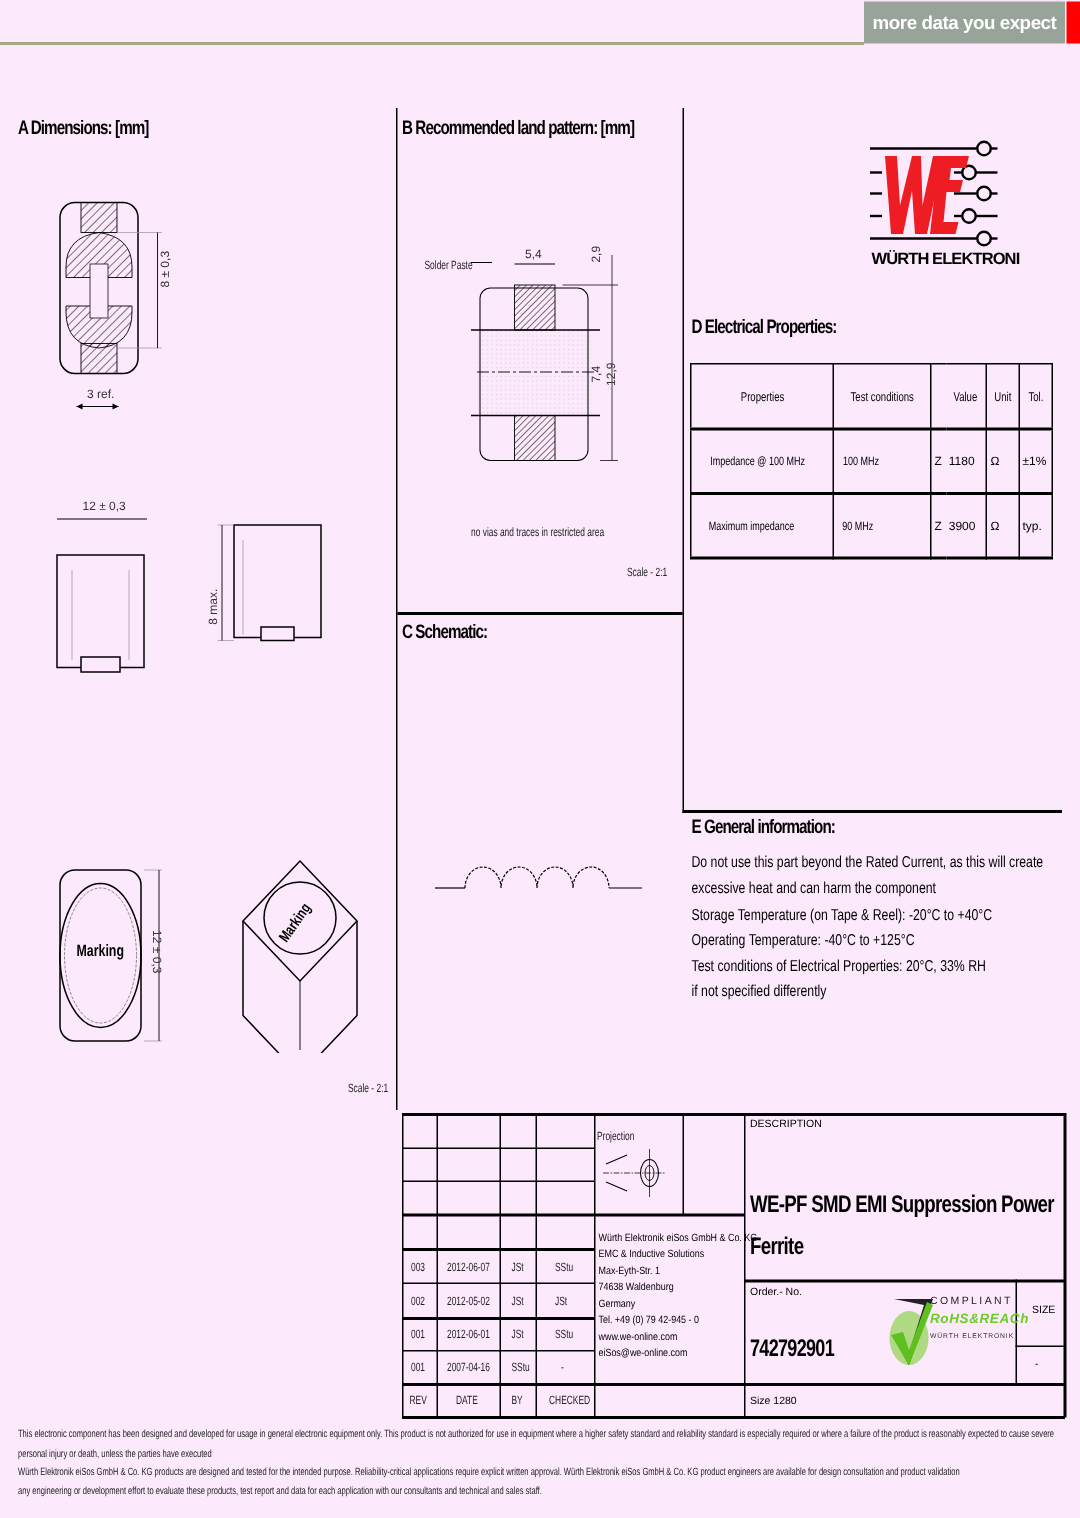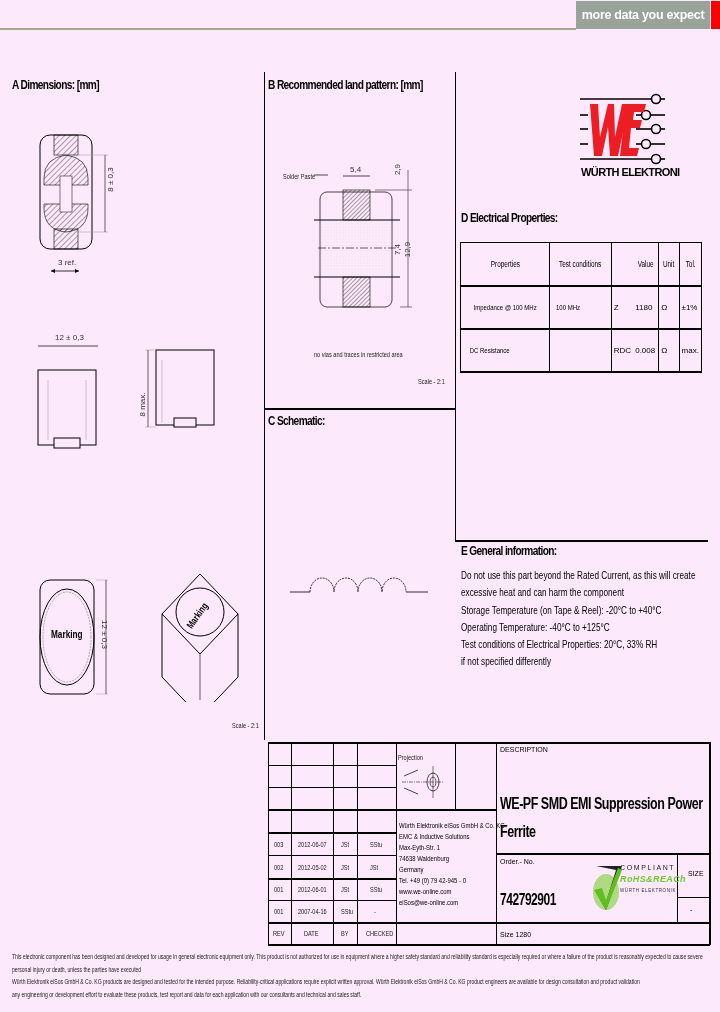--- a/index.html
+++ b/index.html
@@ -203,26 +203,26 @@
   </tr>
   <tr>
     <td><span class="cond">Impedance @ 100 MHz</span></td>
     <td><span class="cond">100 MHz</span></td>
     <td class="nosep-right">Z</td>
     <td class="nosep-left">1180</td>
     <td>Ω</td>
     <td>±1%</td>
   </tr>
   <tr>
-    <td><span class="cond">DC Resistance</span></td>
-    <td><span class="cond"></span></td>
-    <td class="nosep-right">RDC</td>
-    <td class="nosep-left">0.008</td>
+    <td><span class="cond">Maximum impedance</span></td>
+    <td><span class="cond">90 MHz</span></td>
+    <td class="nosep-right">Z</td>
+    <td class="nosep-left">3900</td>
     <td>Ω</td>
-    <td>max.</td>
+    <td>typ.</td>
   </tr>
 </tbody>
   </table>
 
 <div class="gen-info">
   <div>Do not use this part beyond the Rated Current, as this will create</div>
   <div>excessive heat and can harm the component</div>
   <div>Storage Temperature (on Tape &amp; Reel): -20°C to +40°C</div>
   <div>Operating Temperature: -40°C to +125°C</div>
   <div>Test conditions of Electrical Properties: 20°C, 33% RH</div>

